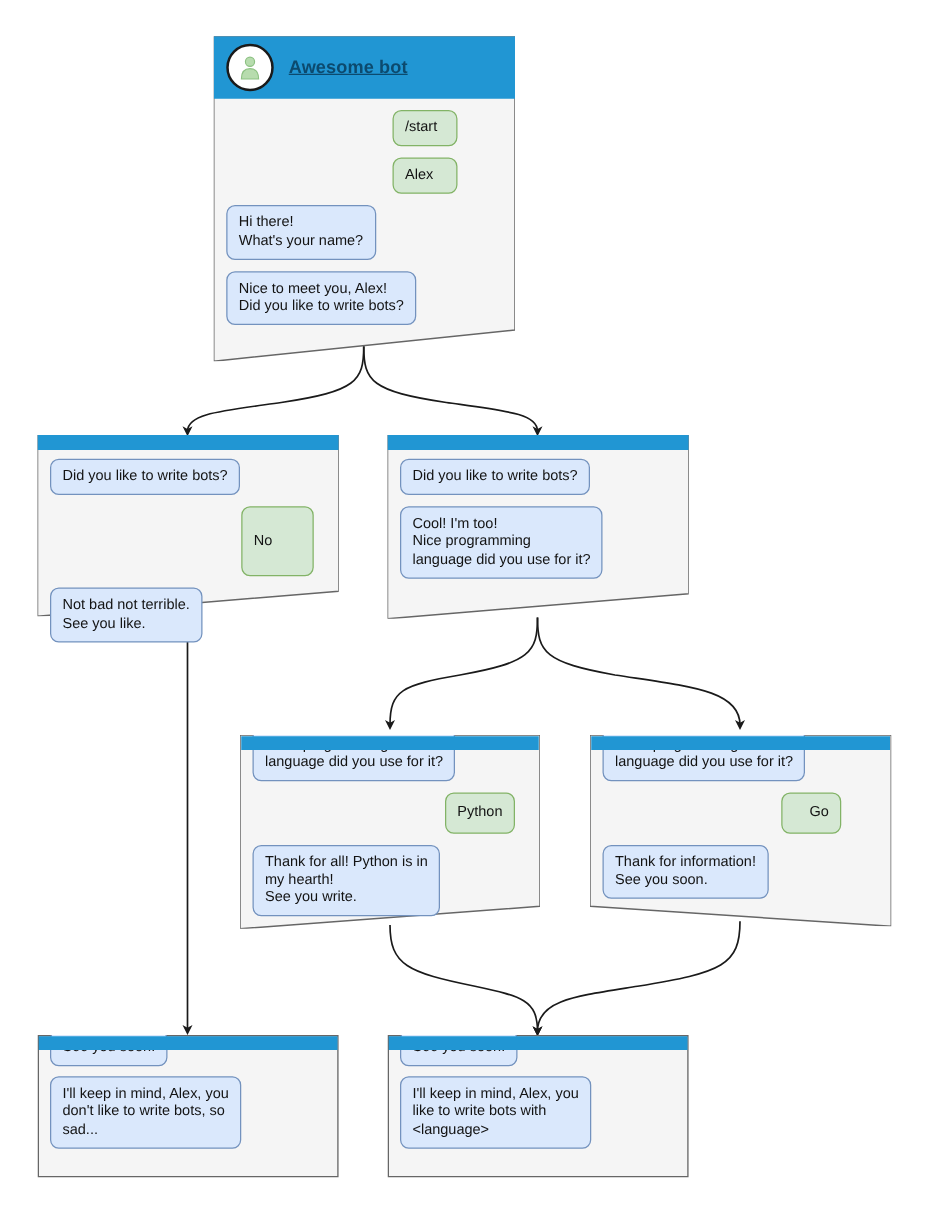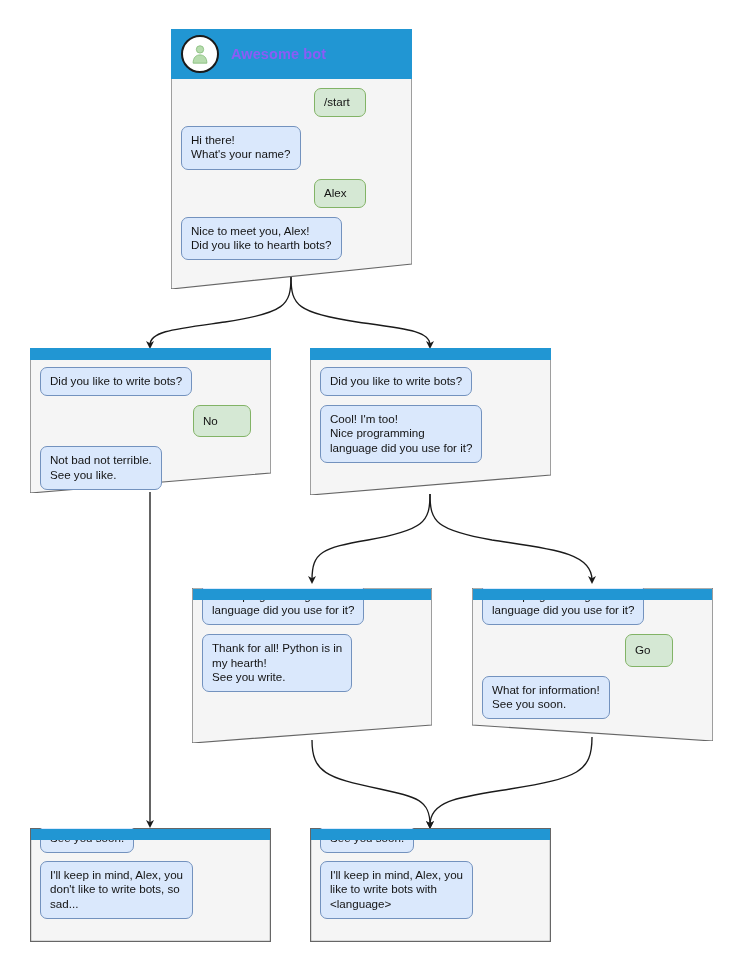--- a/index.html
+++ b/index.html
@@ -51,25 +51,26 @@
     display: flex;
     align-items: center;
     box-sizing: border-box;
     padding-left: 10px;
   }
   .card-header.thin {
     height: 14px;
     padding: 0;
   }
   .bot-title {
-    color: #8b5cf6;
+    color: #0c4a6e;
     font-size: 14.5px;
     font-weight: bold;
     margin-left: 12px;
     letter-spacing: 0.1px;
+    text-decoration: underline;
   }
   .avatar {
     width: 38px;
     height: 38px;
     border-radius: 50%;
     background: #ffffff;
     border: 2px solid #1a1a1a;
     display: flex;
     align-items: center;
     justify-content: center;
@@ -154,48 +155,48 @@
             <circle cx="12" cy="7" r="4" fill="#b7dcae" stroke="#8cc182" stroke-width="1"></circle>
             <path d="M4.5 22 C4.5 15.5 8 13 12 13 C16 13 19.5 15.5 19.5 22 Z" fill="#b7dcae" stroke="#8cc182" stroke-width="1"></path>
           </svg>
         </div>
         <div class="bot-title">Awesome bot</div>
       </div>
       <div class="chat-body">
         <div class="msg-row right">
           <div class="bubble user">/start</div>
         </div>
+        <div class="msg-row right">
+          <div class="bubble user">Alex</div>
+        </div>
         <div class="msg-row left">
           <div class="bubble bot">Hi there!
 What's your name?</div>
         </div>
-        <div class="msg-row right">
-          <div class="bubble user">Alex</div>
-        </div>
         <div class="msg-row left">
           <div class="bubble bot">Nice to meet you, Alex!
-Did you like to hearth bots?</div>
+Did you like to write bots?</div>
         </div>
       </div>
     </div>
   </div>
 
   <div class="card" style="left:30px; top:348px; width:241px; height:145px;">
     <svg class="card-shape" viewBox="0 0 241 145" preserveAspectRatio="none" xmlns="http://www.w3.org/2000/svg">
       <polygon points="0,0 241,0 241,125 0,145" fill="#f5f5f5" stroke="#666666" stroke-width="1.2"></polygon>
       <rect x="0" y="0" width="241" height="12" fill="#2196d3"></rect>
     </svg>
     <div class="card-inner">
       <div class="card-header thin"></div>
       <div class="chat-body" style="padding-top:5px;">
         <div class="msg-row left">
           <div class="bubble bot" style="max-width:160px;">Did you like to write bots?</div>
         </div>
         <div class="msg-row right" style="padding-right:10px;">
-          <div class="bubble user" style="min-width:58px;padding:8px 9px;">No</div>
+          <div class="bubble user" style="min-width:58px;padding:20px 9px;">No</div>
         </div>
         <div class="msg-row left">
           <div class="bubble bot">Not bad not terrible.
 See you like.</div>
         </div>
       </div>
     </div>
   </div>
 
   <div class="card" style="left:310px; top:348px; width:241px; height:147px;">
@@ -222,20 +223,23 @@
     <svg class="card-shape" viewBox="0 0 240 155" preserveAspectRatio="none" xmlns="http://www.w3.org/2000/svg">
       <polygon points="0,0 240,0 240,137 0,155" fill="#f5f5f5" stroke="#666666" stroke-width="1.2"></polygon>
     </svg>
     <div class="clip-wrap" style="left:0; top:0; width:240px; height:155px;">
       <div class="card-inner">
         <div class="chat-body" style="padding-top:0px;">
           <div class="msg-row left" style="margin-top:-6px;">
             <div class="bubble bot" style="max-width:170px;">What programming
 language did you use for it?</div>
           </div>
+          <div class="msg-row right" style="padding-right:10px;">
+            <div class="bubble user" style="padding:8px 9px;">Python</div>
+          </div>
           <div class="msg-row left">
             <div class="bubble bot" style="max-width:170px;">Thank for all! Python is in
 my hearth!
 See you write.</div>
           </div>
         </div>
       </div>
       <div style="position:absolute;left:1px;top:1px;width:238px;height:11px;background:#2196d3;"></div>
     </div>
   </div>
@@ -245,24 +249,24 @@
       <polygon points="0,0 241,0 241,153 0,137" fill="#f5f5f5" stroke="#666666" stroke-width="1.2"></polygon>
     </svg>
     <div class="clip-wrap" style="left:0; top:0; width:241px; height:153px;">
       <div class="card-inner">
         <div class="chat-body" style="padding-top:0px;">
           <div class="msg-row left" style="margin-top:-6px;">
             <div class="bubble bot" style="max-width:170px;">What programming
 language did you use for it?</div>
           </div>
           <div class="msg-row right" style="padding-right:30px;">
-            <div class="bubble user" style="min-width:48px;padding:8px 9px;">Go</div>
+            <div class="bubble user" style="min-width:48px;padding:8px 9px;text-align:right;">Go</div>
           </div>
           <div class="msg-row left">
-            <div class="bubble bot" style="max-width:170px;">What for information!
+            <div class="bubble bot" style="max-width:170px;">Thank for information!
 See you soon.</div>
           </div>
         </div>
       </div>
       <div style="position:absolute;left:1px;top:1px;width:239px;height:11px;background:#2196d3;"></div>
     </div>
   </div>
 
   <div class="card" style="left:30px; top:828px; width:241px; height:114px;">
     <svg class="card-shape" viewBox="0 0 241 114" preserveAspectRatio="none" xmlns="http://www.w3.org/2000/svg">

